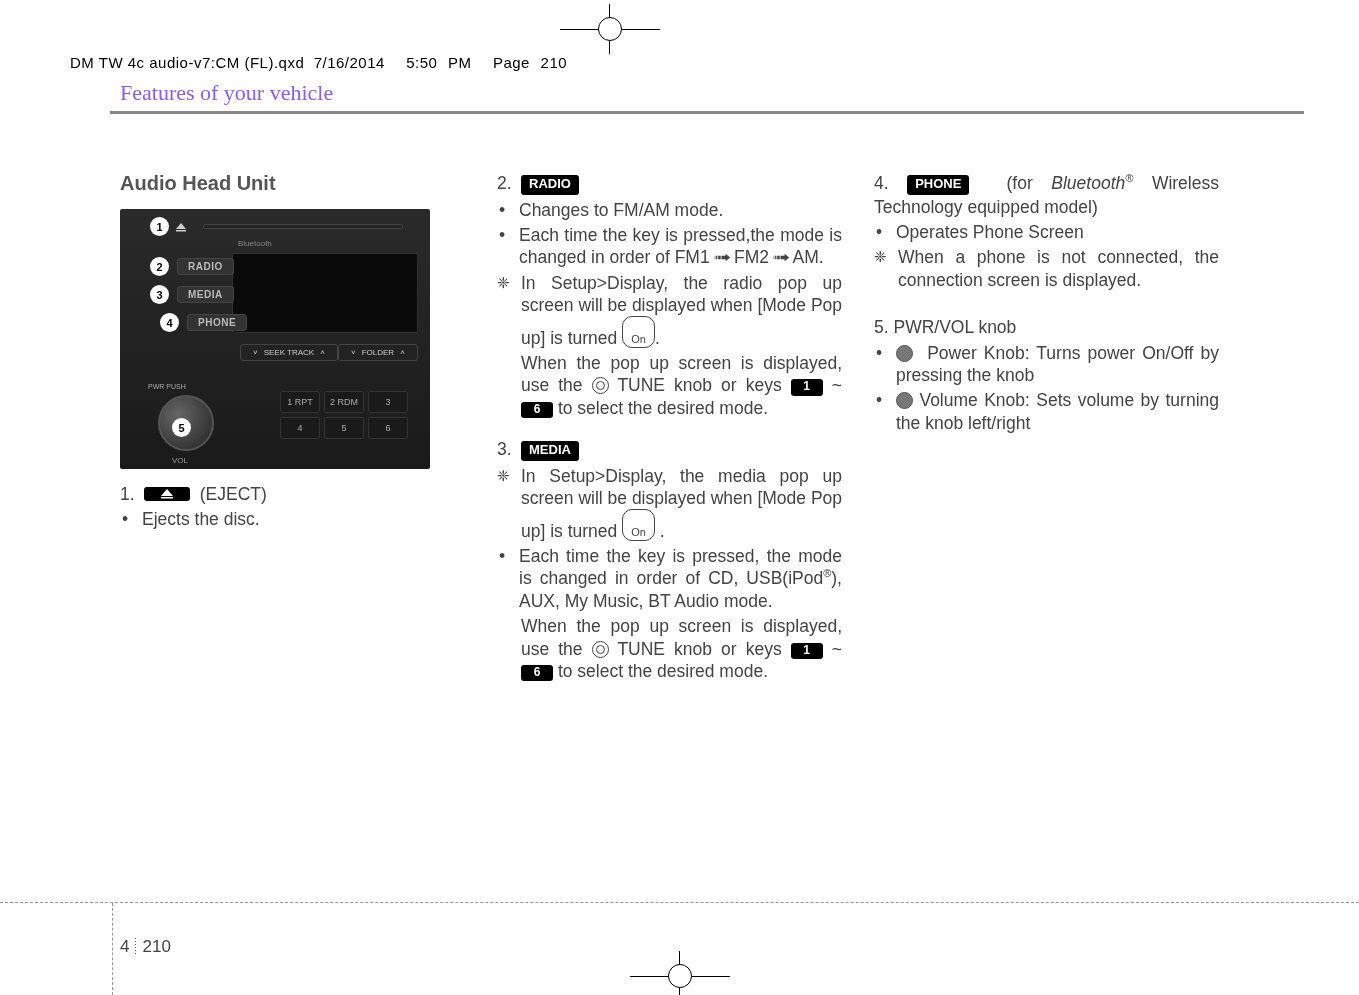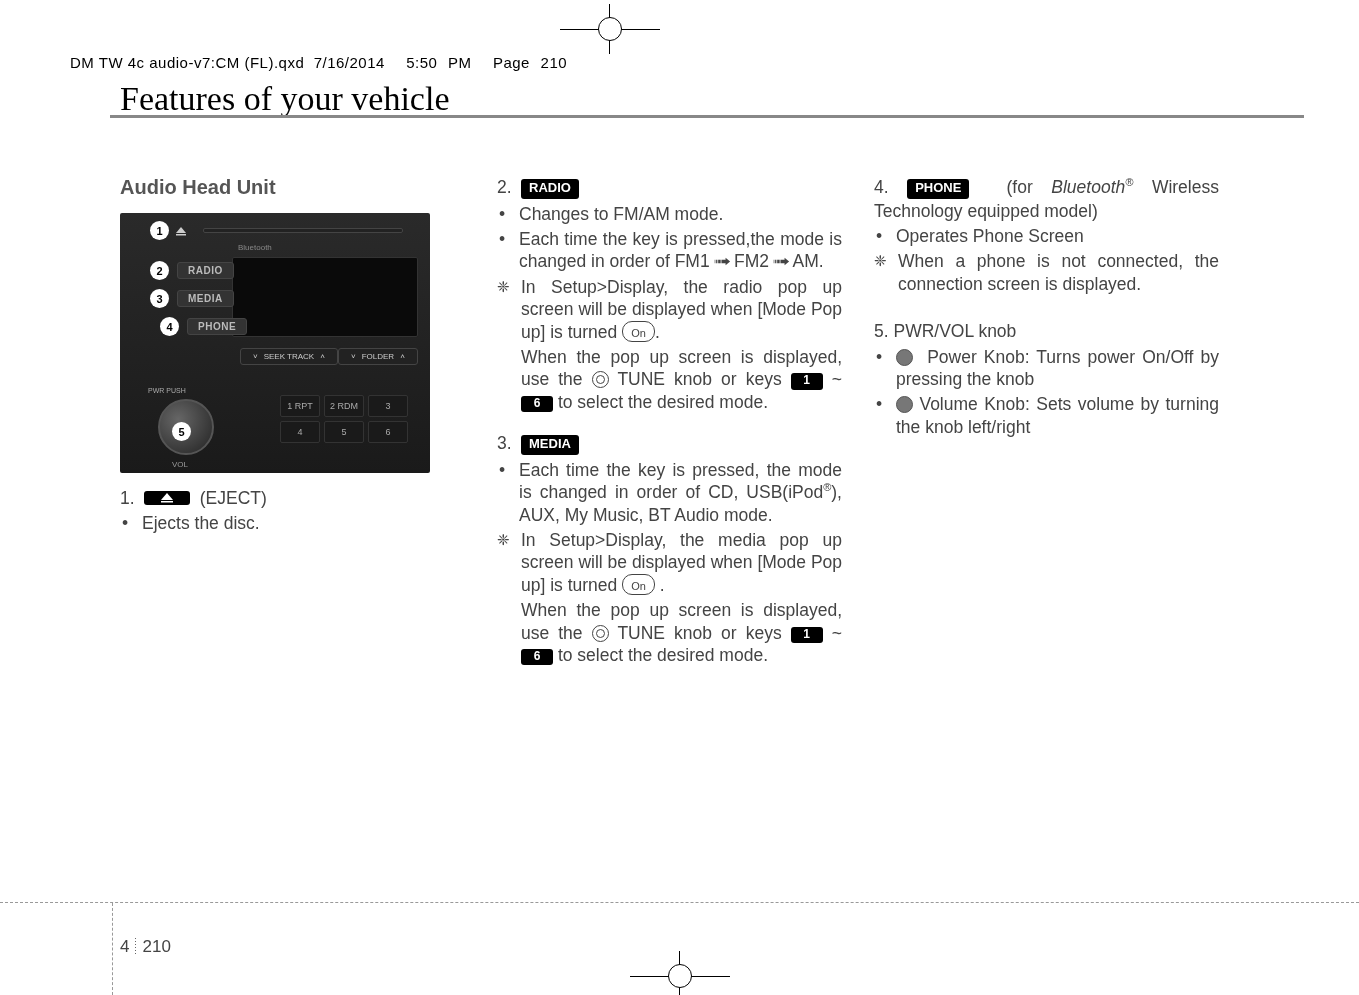--- a/index.html
+++ b/index.html
@@ -33,24 +33,24 @@
 .regmark .circle { position:absolute; top:13px; left:38px; width:24px; height:24px; border:1px solid #000; border-radius:50%; background:#fff; }
 .regmark .vline { position:absolute; top:0; left:49px; width:1px; height:50px; background:#000; }
 .page {
   position: absolute;
   top: 50px;
   left: 0; right: 0; bottom: 0;
   padding: 30px 55px 40px 120px;
 }
 .section-header {
   font-family: "Times New Roman", Georgia, serif;
-  font-size: 34px;
-  color: #000000;
+  font-size: 22px;
+  color: #8b5cf6;
   font-weight: 400;
-  padding-bottom: 0;
+  padding-bottom: 8px;
   position: relative;
 }
 .section-header::after {
   content: "";
   position: absolute;
   left: -10px; right: 0; bottom: 0;
   height: 3px;
   background: #888;
 }
 .content {
@@ -133,21 +133,21 @@
   border-radius:3px; font-size:13px; font-weight:700;
   padding:1px 8px 2px; align-items:center;
   min-width:46px; justify-content:center;
   position:relative; top:-1px;
 }
 .badge.sm { min-width:32px; padding:0 8px 1px; font-size:12px; }
 .ej { display:inline-flex; align-items:center; justify-content:center; }
 .ej svg { display:block; }
 .pill {
   display:inline-flex; border:1.2px solid #444; border-radius:10px;
-  font-size:11px; padding:5px 8px 1px; align-items:center; line-height:1.2;
+  font-size:11px; padding:16px 8px 1px; align-items:center; line-height:1.2;
   position:relative; top:-1px;
 }
 .dknob {
   display:inline-block; width:17px; height:17px; border-radius:50%;
   border:1.5px solid #444; position:relative; top:3px;
 }
 .dknob.fill { background:#777; border-color:#555; }
 .dknob.inner::after {
   content:""; position:absolute; top:3px; left:3px; right:3px; bottom:3px;
   border-radius:50%; border:1.2px solid #444;
@@ -300,30 +300,30 @@
         <span class="badge sm">6</span>
         <span>to select the desired mode.</span>
       </div>
 
       <div style="height:16px"></div>
 
       <div class="entry numline">
         <span class="n">3.</span>
         <span class="badge">MEDIA</span>
       </div>
-      <div class="entry bullet just">
-          <span>
-        <span>Each time the key is pressed, the mode is changed in order of CD, USB(iPod</span><span class="sup">®</span><span>), AUX, My Music, BT Audio mode.</span>
-      </span>
-        </div>
       <div class="entry note just">
           <span>
         <span>In Setup&gt;Display, the media pop up screen will be displayed when [Mode Pop up] is turned</span>
         <span class="pill">On</span>
         <span>.</span>
+      </span>
+        </div>
+      <div class="entry bullet just">
+          <span>
+        <span>Each time the key is pressed, the mode is changed in order of CD, USB(iPod</span><span class="sup">®</span><span>), AUX, My Music, BT Audio mode.</span>
       </span>
         </div>
       <div class="entry sub just">
         <span>When the pop up screen is displayed, use the</span>
         <span class="dknob inner"></span>
         <span>TUNE knob or keys</span>
         <span class="badge sm">1</span>
         <span>~</span>
         <span class="badge sm">6</span>
         <span>to select the desired mode.</span>

